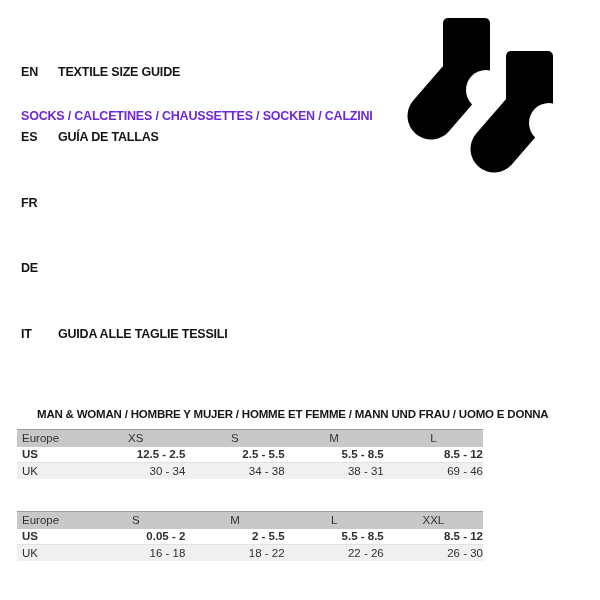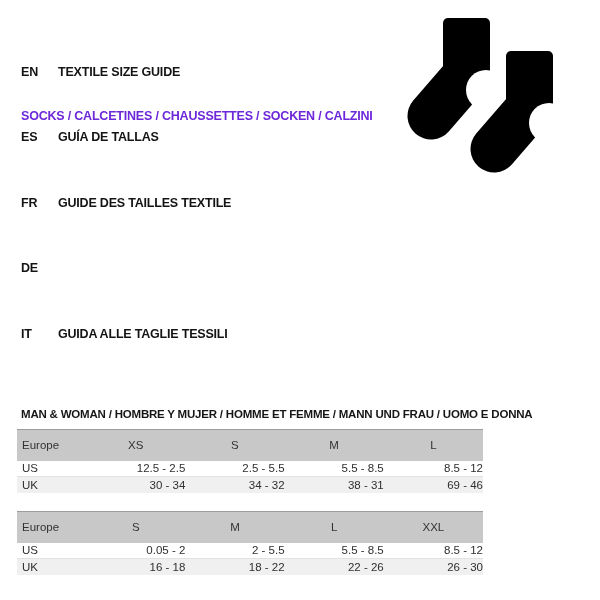--- a/index.html
+++ b/index.html
@@ -61,43 +61,44 @@
 
   .tbl-title {
     font-size: 11.5px;
     font-weight: 700;
     letter-spacing: -0.2px;
     color: #161616;
     line-height: 16px;
     padding-left: 4px;
     margin-bottom: 7px;
     white-space: nowrap;
+    margin-left: 16px;
   }
   table.size-table {
     width: 466px;
     border-collapse: collapse;
     table-layout: fixed;
     font-size: 11.5px;
     color: #2f2f2f;
   }
   table.size-table col.c-region { width: 69px; }
   table.size-table col.c-size   { width: 99px; }
   table.size-table thead tr {
     background: #c8c8c8;
-    height: 31px;
+    height: 17px;
     border-top: 1px solid #9c9c9c;
   }
   table.size-table th {
     font-weight: 400;
     text-align: center;
     padding: 0;
     color: #333;
   }
   table.size-table tbody tr { height: 16px; }
-  table.size-table tbody tr.row-us { background: #ffffff; }
+  table.size-table tbody tr.row-us { background: #ffffff; font-weight: bold; }
   table.size-table tbody tr.row-uk { background: #f0f0f0; border-top: 1px solid #e2e2e2; border-radius: 7px; }
   table.size-table td {
     text-align: right;
     padding: 0;
   }
   table.size-table th:first-child,
   table.size-table td:first-child {
     text-align: left;
     padding-left: 5px;
   }
@@ -111,21 +112,20 @@
     <div class="lang-row">
       <span class="lang-code">EN</span>
       <span class="lang-label">TEXTILE SIZE GUIDE</span>
     </div>
     <div class="lang-row">
       <span class="lang-code">ES</span>
       <span class="lang-label">GUÍA DE TALLAS</span>
     </div>
     <div class="lang-row">
       <span class="lang-code">FR</span>
-      <span class="lang-label">GUIDE DES TAILLES TEXTILE</span>
     </div>
     <div class="lang-row">
       <span class="lang-code">DE</span>
     </div>
     <div class="lang-row">
       <span class="lang-code">IT</span>
       <span class="lang-label">GUIDA ALLE TAGLIE TESSILI</span>
     </div>
   </div>
 
@@ -167,21 +167,21 @@
         <tr class="row-us">
           <td>US</td>
           <td>12.5 - 2.5</td>
           <td>2.5 - 5.5</td>
           <td>5.5 - 8.5</td>
           <td>8.5 - 12</td>
         </tr>
         <tr class="row-uk">
           <td>UK</td>
           <td>30 - 34</td>
-          <td>34 - 32</td>
+          <td>34 - 38</td>
           <td>38 - 31</td>
           <td>69 - 46</td>
         </tr>
       </tbody>
     </table>
   </div>
 
   <div class="table-block children">
     <table class="size-table">
       <colgroup>

